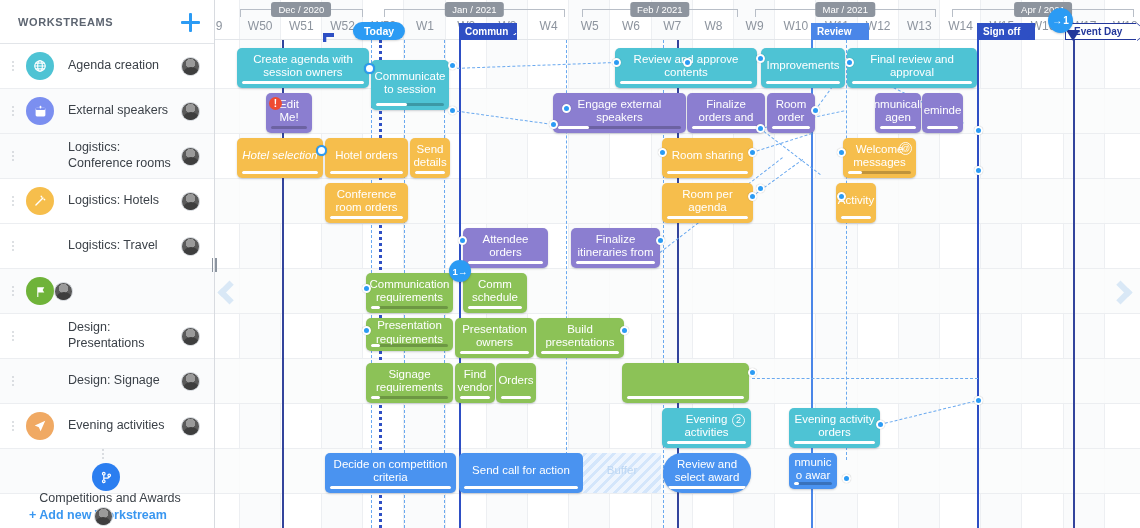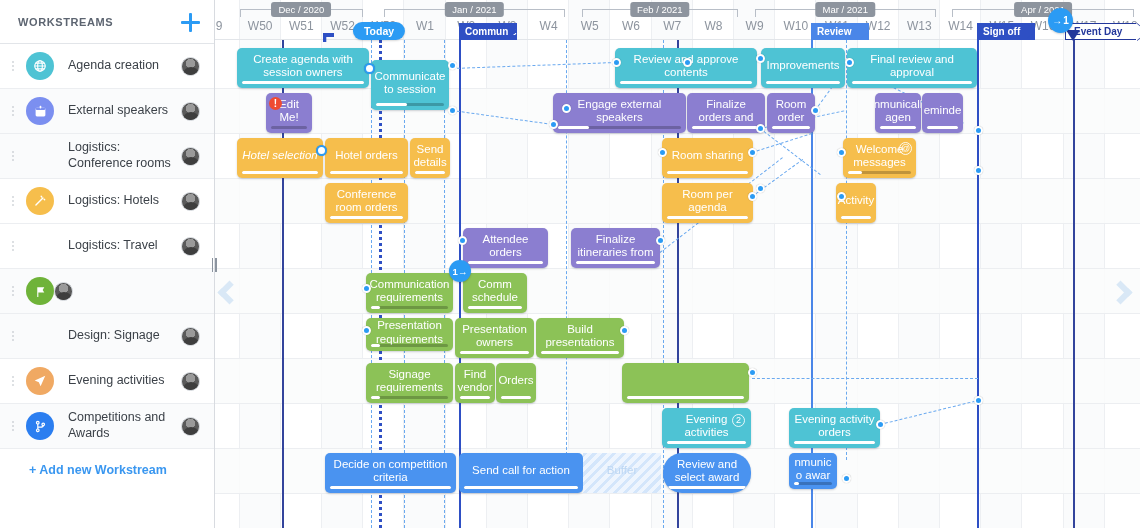--- a/index.html
+++ b/index.html
@@ -358,20 +358,30 @@
             <i></i>
             <i></i>
           </div>
           <div class="ws-icon" style="background: rgb(111, 179, 57);">
             <svg width="13" height="13" viewBox="0 0 24 24" fill="#fff">
               <path d="M6 2v20h2v-8h11l-3-5 3-5H6z"></path>
             </svg>
           </div>
           <div class="avatar"></div>
         </div>
+        <div class="ws-row" style="height: 45px;">
+          <div class="grip">
+            <i></i>
+            <i></i>
+            <i></i>
+          </div>
+          <div class="ws-icon blank"></div>
+          <div class="ws-label">Design: Presentations</div>
+          <div class="avatar"></div>
+        </div>
         <div class="ws-row alt" style="height: 45px;">
           <div class="grip">
             <i></i>
             <i></i>
             <i></i>
           </div>
           <div class="ws-icon blank"></div>
           <div class="ws-label">Design: Signage</div>
           <div class="avatar"></div>
         </div>
@@ -382,21 +392,21 @@
             <i></i>
           </div>
           <div class="ws-icon" style="background: rgb(240, 169, 99);">
             <svg width="14" height="14" viewBox="0 0 24 24" fill="#fff">
               <path d="M21 3L3 11l7 3 3 7 8-18z"></path>
             </svg>
           </div>
           <div class="ws-label">Evening activities</div>
           <div class="avatar"></div>
         </div>
-        <div class="ws-row alt" style="height: 45px;">
+        <div class="ws-row alt" style="height: 45px; flex-direction: column;">
           <div class="grip">
             <i></i>
             <i></i>
             <i></i>
           </div>
           <div class="ws-icon" style="background: rgb(43, 126, 240);">
             <svg width="13" height="13" viewBox="0 0 24 24" fill="none" stroke="#fff" stroke-width="2.2">
               <circle cx="7" cy="5" r="2.4"></circle>
               <circle cx="7" cy="19" r="2.4"></circle>
               <circle cx="17" cy="8" r="2.4"></circle>

